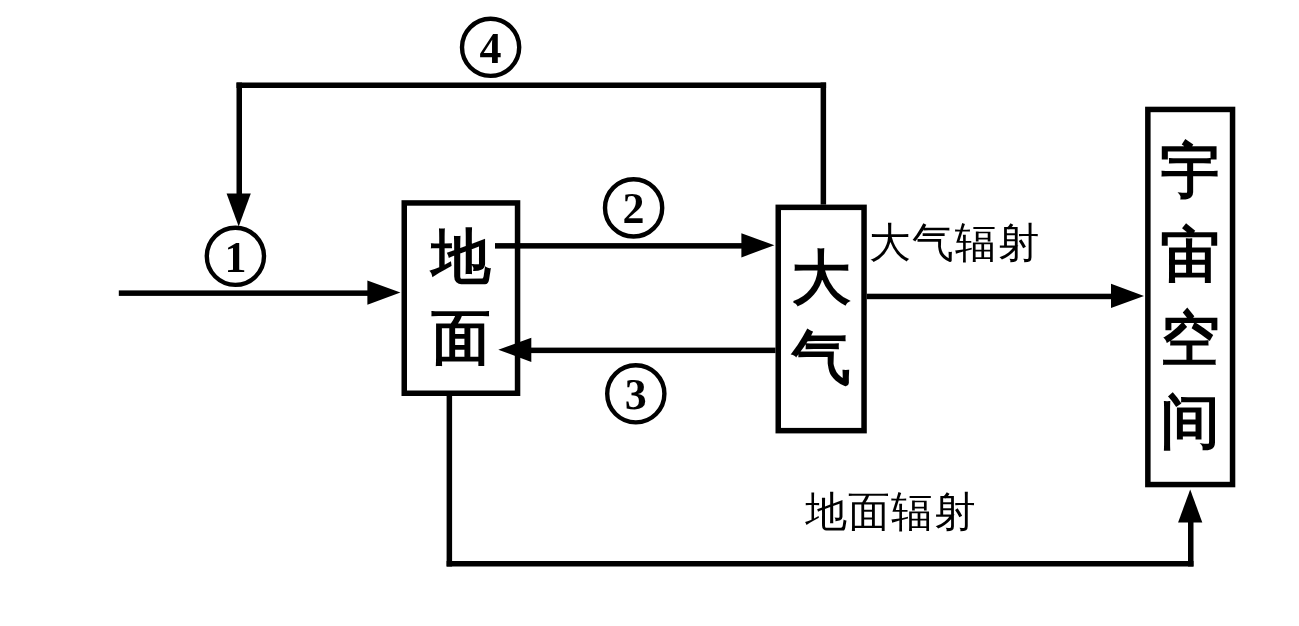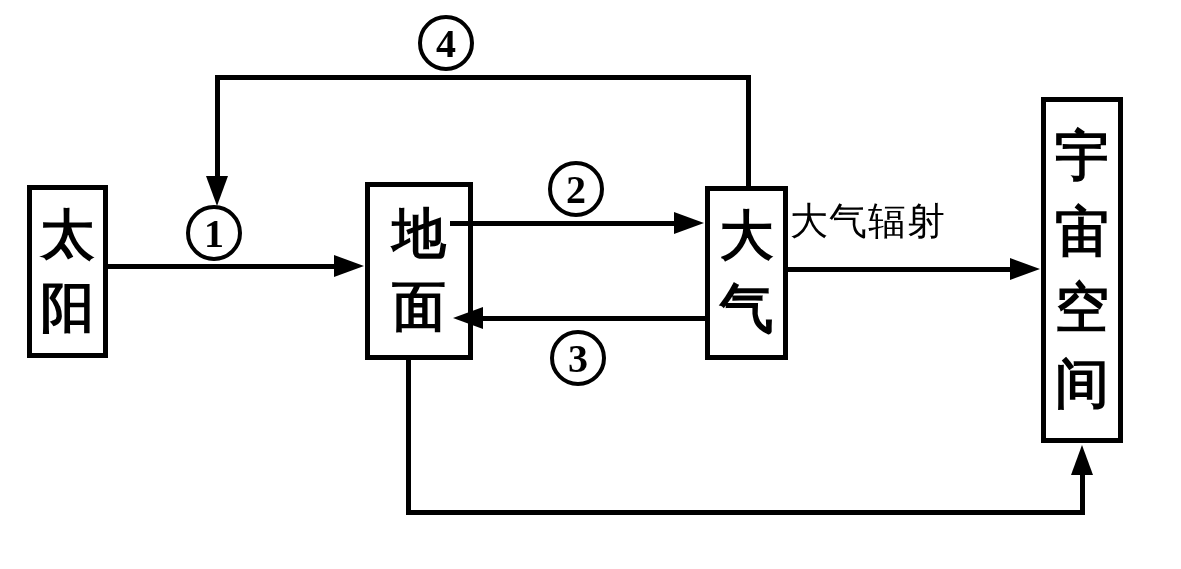--- a/index.html
+++ b/index.html
@@ -30,25 +30,24 @@
   .flow-label {
     position:absolute; font-weight:normal; font-size:38px; white-space:nowrap;
     letter-spacing:1px;
   }
 </style>
 </head>
 <body>
 
 <div class="stage">
 
-  <div class="node" style="left:27px; top:185px; width:81px; height:173px;">太阳</div>
 
   <div class="node" style="left:365px; top:182px; width:108px; height:178px;">地面</div>
 
-  <div class="node" style="left:705px; top:186px; width:83px; height:174px;">大气</div>
+  <div class="node" style="left:705px; top:186px; width:83px; height:208px;">大气</div>
 
   <div class="node" style="left:1041px; top:97px; width:82px; height:346px; line-height:76px;text-align:center;">宇宙空间</div>
 
   <div class="hline" style="left:108px; top:264px; width:228px;"></div>
   <div class="tri tri-right" style="left:334px; top:255px;"></div>
   <div class="badge" style="left:186px; top:205px;">1</div>
 
   <div class="hline" style="left:450px; top:221px; width:226px;"></div>
   <div class="tri tri-right" style="left:674px; top:212px;"></div>
   <div class="badge" style="left:548px; top:161px;">2</div>
@@ -64,14 +63,15 @@
   <div class="badge" style="left:418px; top:15px;">4</div>
 
   <div class="hline" style="left:788px; top:267px; width:224px;"></div>
   <div class="tri tri-right" style="left:1010px; top:258px;"></div>
   <div class="flow-label" style="left:790px; top:196px;">大气辐射</div>
 
   <div class="vline" style="left:406px; top:360px; height:155px;"></div>
   <div class="hline" style="left:406px; top:510px; width:679px;"></div>
   <div class="vline" style="left:1080px; top:472px; height:43px;"></div>
   <div class="tri tri-up" style="left:1071px; top:445px;"></div>
+  <div class="flow-label" style="left:732px; top:440px;">地面辐射</div>
 
 </div>
 
 </body></html>

